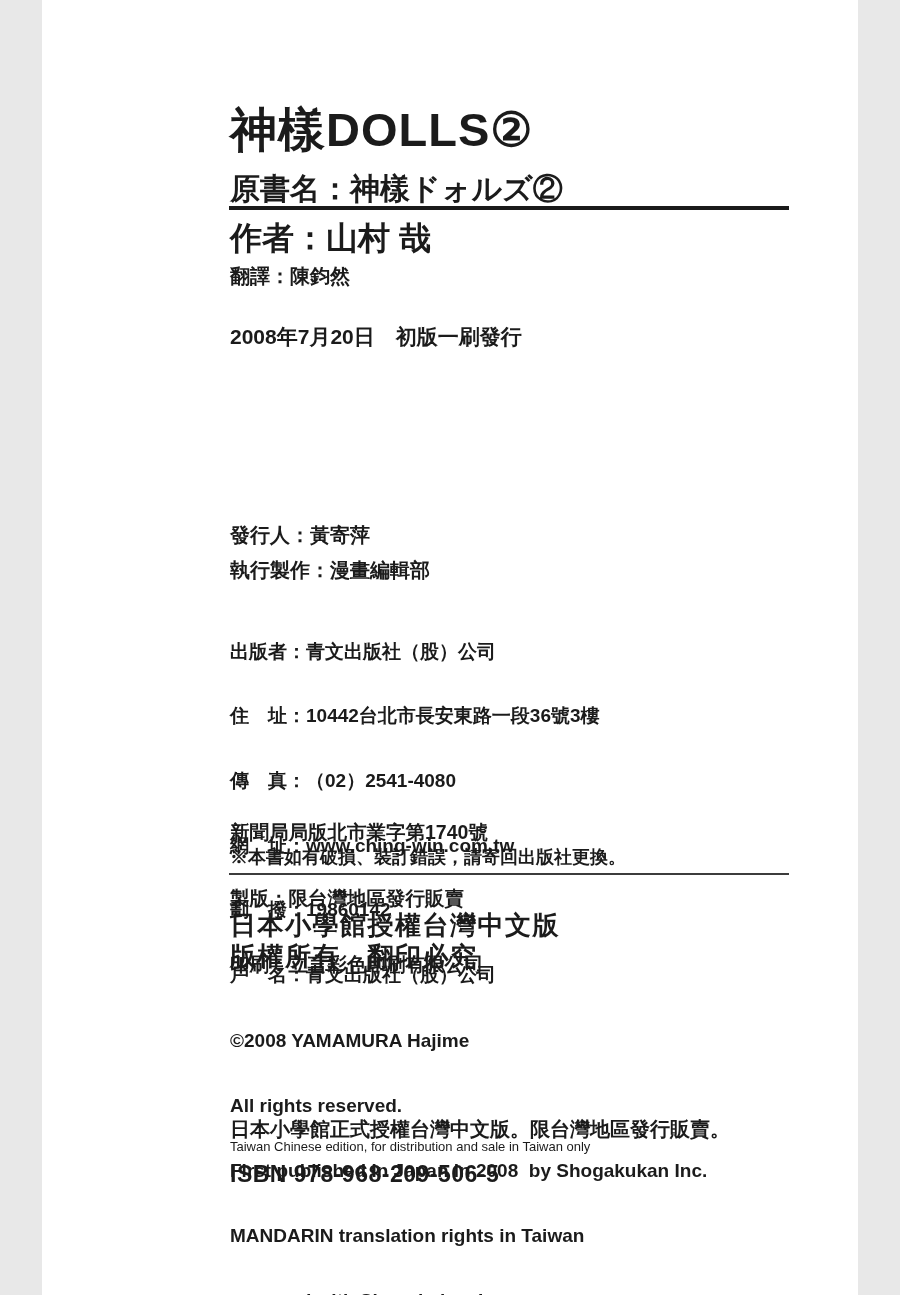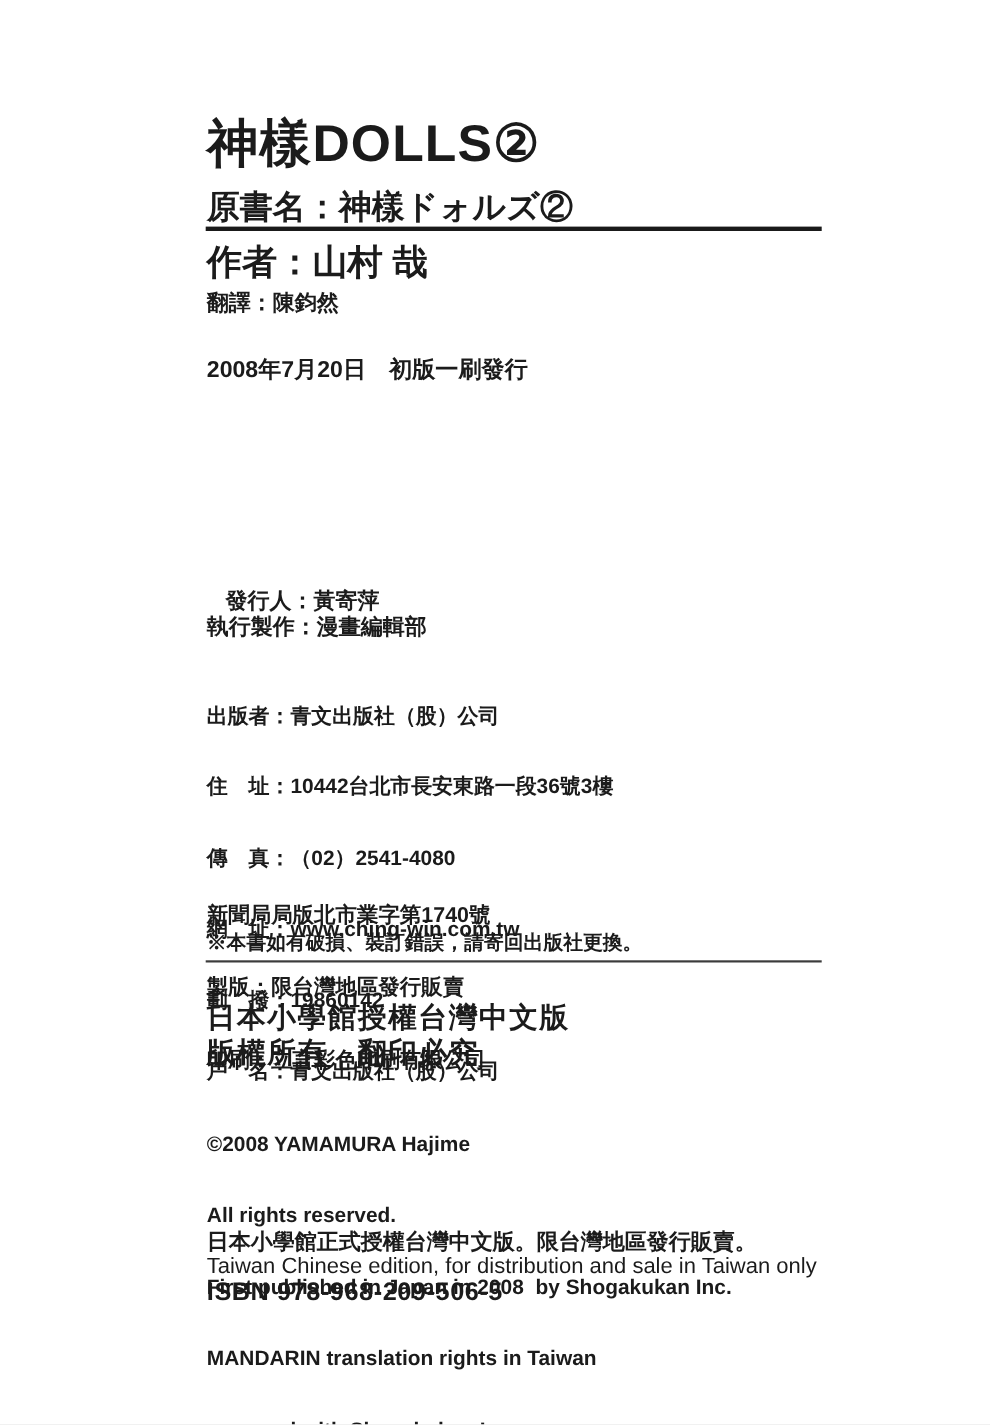--- a/index.html
+++ b/index.html
@@ -1,18 +1,18 @@
 <!DOCTYPE html>
 <html><head>
 <meta charset="utf-8">
 <style>
   html, body { margin: 0; padding: 0; background: #e8e8e8; }
   .page {
     position: relative;
-    width: 900px;
+    width: 816px;
     height: 1295px;
     margin: 0 auto;
     background: #ffffff;
     color: #1b1b1b;
     font-family: "Liberation Sans", sans-serif;
     overflow: hidden;
   }
   .line {
     position: absolute;
     left: 188px;
@@ -32,39 +32,39 @@
     position: absolute;
     left: 187px;
     width: 560px;
     background: #1a1a1a;
   }
   .rule-top { top: 206px; height: 4px; }
   .rule-bottom { top: 873px; height: 2px; background: #3c3c3c; }
   .author-line { top: 220px; font-size: 32px; font-weight: 800; }
   .translator-line { top: 265px; font-size: 20px; }
   .edition-line { top: 325px; font-size: 21px; }
-  .issuer-line { top: 536px; font-size: 20px; margin-left: 17px; }
+  .issuer-line { top: 524px; font-size: 20px; }
   .production-line { top: 559px; font-size: 20px; }
   .publisher-block { top: 597px; font-size: 19px; }
   .publisher-block > div { line-height: 21px; }
   .registration-block { top: 777px; font-size: 19.5px; }
   .registration-block > div { line-height: 21px; }
   .damage-notice { top: 847px; font-size: 18px; }
   .license-line1 { top: 911px; }
   .license-line2 { top: 942px; }
   .license-serif {
     font-family: "Liberation Serif", serif;
     font-size: 26px;
     font-weight: 700;
     letter-spacing: 1.5px;
   }
   .copyright-block { top: 986px; font-size: 19px; }
   .copyright-block > div { line-height: 21.5px; }
   .taiwan-zh-line { top: 1118px; font-size: 20px; }
-  .taiwan-en-line { top: 1140px; font-size: 20px; font-weight: 400; }
+  .taiwan-en-line { top: 1140px; font-size: 13px; font-weight: 400; }
   .isbn-line { top: 1161px; font-size: 23px; letter-spacing: 0.5px; }
 </style>
 </head>
 <body>
 
 <div class="page">
 
   <div class="line book-title">神樣DOLLS②</div>
   <div class="line orig-title">原書名：神樣ドォルズ②</div>
 

